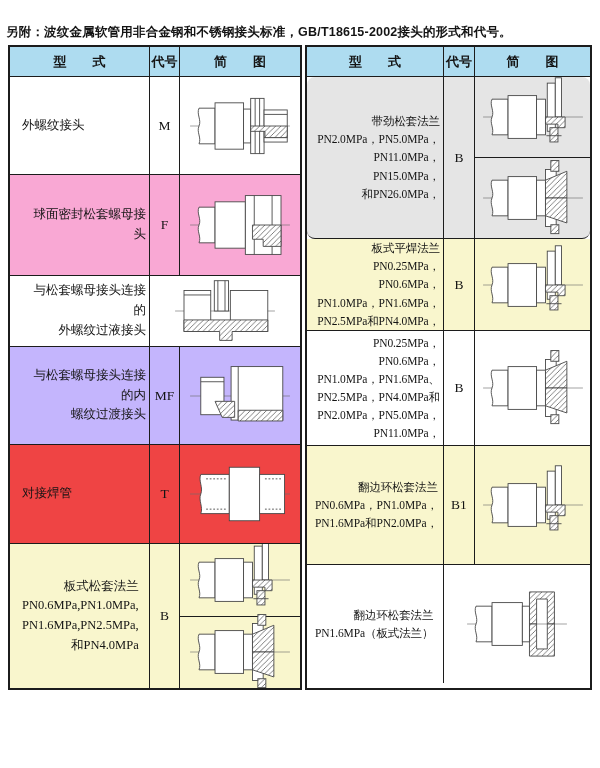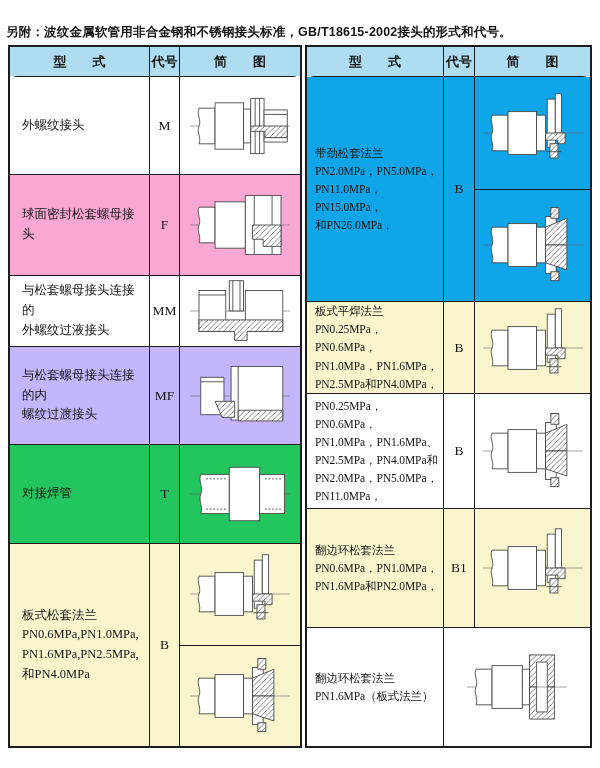--- a/index.html
+++ b/index.html
@@ -4,34 +4,34 @@
 <style>
   * { box-sizing: border-box; margin: 0; padding: 0; }
   html,body { width: 600px; height: 768px; background: #ffffff; overflow: hidden;
     font-family: "Liberation Sans", "DejaVu Sans", sans-serif; color: #141414; }
   .title { height: 45px; padding: 24px 8px 0 6px; font-size: 12.5px; font-weight: bold;
     letter-spacing: 0.2px; white-space: nowrap; }
   .tables { display: flex; margin-left: 8px; width: 584px; }
   .tbl { border: 2px solid #1c1c1c; background: #fff; }
   .tbl.left  { width: 294px; margin-right: 3px; }
   .tbl.right { width: 287px; }
-  .hrow { display: flex; height: 30px; border-bottom: 1.5px solid #1c1c1c; border-radius: 7px; }
+  .hrow { display: flex; height: 30px; border-bottom: 1.5px solid #1c1c1c; }
   .hcell { display: flex; align-items: center; justify-content: center;
     font-size: 13px; font-weight: bold; overflow: hidden; }
   .row { display: flex; border-bottom: 1.5px solid #1c1c1c; overflow: hidden; }
   .row:last-child { border-bottom: none; }
   .cell { border-right: 1.5px solid #1c1c1c; overflow: hidden; }
   .cell:last-child, .hcell:last-child { border-right: none; }
   .hcell { border-right: 1.5px solid #1c1c1c; }
   .left  .c-type { width: 140px; } .left  .c-code { width: 30px; } .left  .c-diag { flex: 1; }
   .right .c-type { width: 137px; } .right .c-code { width: 31px; } .right .c-diag { flex: 1; }
   .cell.c-type { display: flex; align-items: center; padding: 4px 3px 4px 12px;
     font-family: "Liberation Serif", "DejaVu Serif", serif; font-size: 12.5px; line-height: 1.58; }
   .right .cell.c-type { padding-left: 8px; font-size: 11.5px; letter-spacing: -0.1px; }
-  .type-text { white-space: pre-line; }
+  .type-text { white-space: pre-line; text-align: right; }
   .cell.c-code { display: flex; align-items: center; justify-content: center;
     font-family: "Liberation Serif", "DejaVu Serif", serif; font-size: 13.5px; }
   .cell.c-diag { display: flex; flex-direction: column; }
   .half { flex: 1; display: flex; align-items: center; justify-content: center; min-height: 0; }
   .half.first { border-bottom: 1.5px solid #1c1c1c; }
   svg.fit { display: block; }
   svg.fit .ln { stroke: #474747; stroke-width: 1; fill: none; }
   svg.fit .cl { stroke: #6a6a6a; stroke-width: 0.7; fill: none; }
   svg.fit .sh { stroke: #474747; stroke-width: 1; fill: #ffffff; }
   svg.fit .hh { stroke: #474747; stroke-width: 1; fill: url(#hx); }
@@ -99,21 +99,20 @@
                 <path class="hh" d="M72,46 H104 V70 H84 V62 H72 Z"></path>
               </svg>
             </div>
           </div>
         </div>
         <div class="row" style="height: 71px; background: rgb(255, 255, 255);">
           <div class="cell c-type">
             <div class="type-text">与松套螺母接头连接的
 外螺纹过液接头</div>
           </div>
-          <div class="cell c-code">MM</div>
           <div class="cell c-diag">
             <div class="half">
               <svg class="fit" width="110" height="82" viewBox="0 0 116 92">
                 <line class="cl" x1="2" y1="46" x2="114" y2="46"></line>
                 <rect class="sh" x="12" y="23" width="30" height="46"></rect>
                 <line class="ln" x1="12" y1="28" x2="42" y2="28"></line>
                 <line class="ln" x1="12" y1="64" x2="42" y2="64"></line>
                 <rect class="sh" x="46" y="12" width="16" height="34"></rect>
                 <line class="ln" x1="50" y1="12" x2="50" y2="46"></line>
                 <line class="ln" x1="58" y1="12" x2="58" y2="46"></line>
@@ -136,41 +135,41 @@
                 <rect class="sh" x="14" y="25" width="26" height="42"></rect>
                 <line class="ln" x1="14" y1="30" x2="40" y2="30"></line>
                 <rect class="sh" x="48" y="13" width="58" height="60"></rect>
                 <line class="ln" x1="56" y1="13" x2="56" y2="73"></line>
                 <path class="hh" d="M30,52 H52 V70 H38 Z"></path>
                 <path class="hh" d="M56,62 H106 V74 H56 Z"></path>
               </svg>
             </div>
           </div>
         </div>
-        <div class="row" style="height: 99px; background: #22c55e;">
+        <div class="row" style="height: 99px; background: #ef4444;">
           <div class="cell c-type">
             <div class="type-text">对接焊管</div>
           </div>
           <div class="cell c-code">T</div>
           <div class="cell c-diag">
             <div class="half">
               <svg class="fit" width="110" height="82" viewBox="0 0 116 92">
                 <line class="cl" x1="2" y1="46" x2="114" y2="46"></line>
                 <path class="sh" d="M46,24 H14 c-3,7.5 3,14.5 0,22 c-3,7.5 3,14.5 0,22 H46 Z"></path>
                 <rect class="sh" x="46" y="16" width="34" height="60"></rect>
                 <rect class="sh" x="80" y="24" width="28" height="44"></rect>
                 <line class="ln" stroke-dasharray="2,2" x1="20" y1="29" x2="42" y2="29"></line>
                 <line class="ln" stroke-dasharray="2,2" x1="20" y1="63" x2="42" y2="63"></line>
                 <line class="ln" stroke-dasharray="2,2" x1="86" y1="29" x2="106" y2="29"></line>
                 <line class="ln" stroke-dasharray="2,2" x1="86" y1="63" x2="106" y2="63"></line>
               </svg>
             </div>
           </div>
         </div>
-        <div class="row" style="height: 202px; background: rgb(249, 246, 205);">
+        <div class="row" style="height: 144px; background: rgb(249, 246, 205);">
           <div class="cell c-type">
             <div class="type-text">板式松套法兰
 PN0.6MPa,PN1.0MPa,
 PN1.6MPa,PN2.5MPa,
 和PN4.0MPa</div>
           </div>
           <div class="cell c-code">B</div>
           <div class="cell c-diag">
             <div class="half first">
               <svg class="fit" width="110" height="82" viewBox="0 0 116 92">
@@ -203,21 +202,21 @@
       </div>
   </div>
 
   <div class="tbl right">
     <div class="hrow">
       <div class="hcell c-type" style="background: rgb(174, 220, 240);">型　　式</div>
       <div class="hcell c-code" style="background: rgb(174, 220, 240);">代号</div>
       <div class="hcell c-diag" style="background: rgb(174, 220, 240);">简　　图</div>
     </div>
     <div id="right-body">
-        <div class="row" style="height: 225px; background: #0ea5e9;">
+        <div class="row" style="height: 162px; background: #e5e5e5; border-radius: 8px;">
           <div class="cell c-type">
             <div class="type-text">带劲松套法兰
 PN2.0MPa，PN5.0MPa，
 PN11.0MPa，PN15.0MPa，
 和PN26.0MPa，</div>
           </div>
           <div class="cell c-code">B</div>
           <div class="cell c-diag">
             <div class="half first">
               <svg class="fit" width="110" height="82" viewBox="0 0 116 92">

